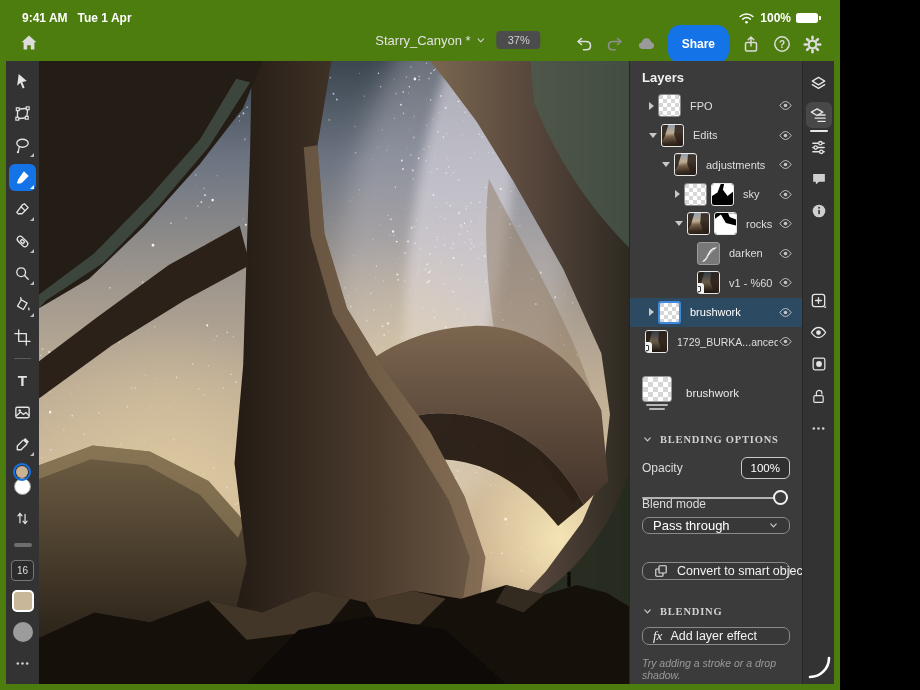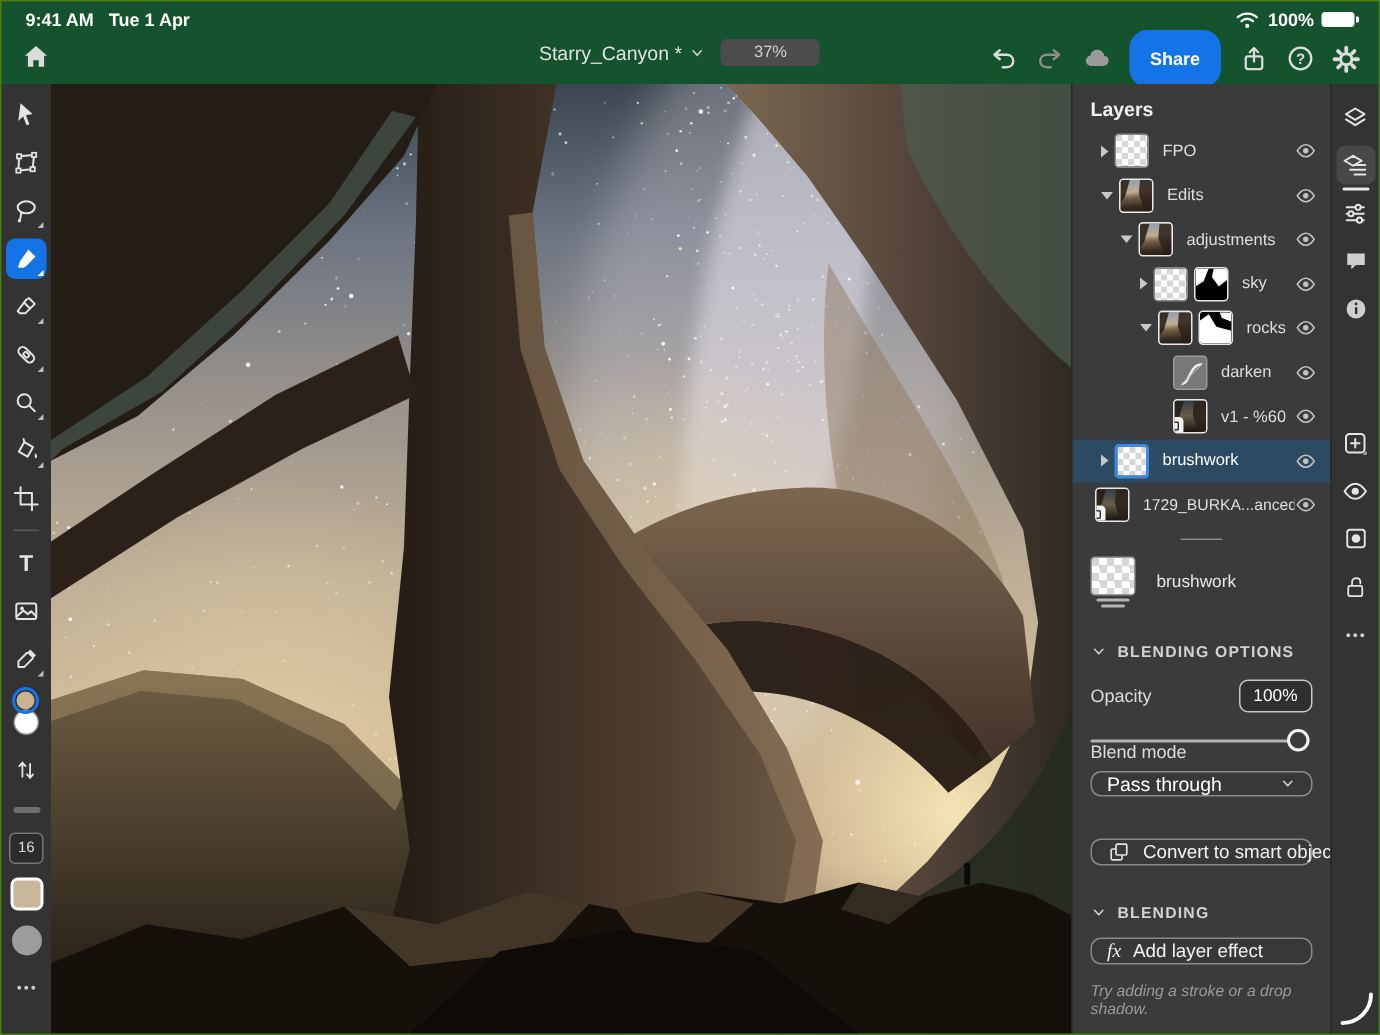--- a/index.html
+++ b/index.html
@@ -1,33 +1,33 @@
 <!DOCTYPE html>
 <html><head>
 <meta charset="utf-8">
 <style>
   html,body{margin:0;padding:0;background:#000;}
   *{box-sizing:border-box;}
-  .app{position:relative;width:920px;height:690px;background:#14532d;overflow:hidden;
-       font-family:"Liberation Sans",sans-serif;color:#e6e6e6;border:1px solid #4d7c0f;}
+  .app{position:relative;width:840px;height:690px;background:#4d7c0f;overflow:hidden;
+       font-family:"Liberation Sans",sans-serif;color:#e6e6e6;border:6px solid #4d7c0f;}
   svg{display:block;}
 
   
   .statusbar{position:absolute;top:0;left:0;right:0;height:24px;display:flex;align-items:center;
              padding:0 16px;font-size:12px;font-weight:bold;color:#fff;}
   .status-right{margin-left:auto;display:flex;align-items:center;gap:5px;}
   .batt{position:relative;width:22px;height:10px;background:#fff;border-radius:2.5px;}
   .batt:after{content:'';position:absolute;right:-3px;top:3px;width:2px;height:4px;background:#fff;border-radius:0 1px 1px 0;}
 
   
   .appbar{position:absolute;top:24px;left:0;right:0;height:31px;}
   .home-btn{position:absolute;left:10px;top:0px;width:26px;height:26px;display:flex;align-items:center;justify-content:center;}
   .title-wrap{position:absolute;left:452px;top:1px;transform:translateX(-50%);display:flex;align-items:center;gap:10px;}
   .doc-title{display:flex;align-items:center;gap:5px;font-size:13px;color:#e2e2e2;}
-  .zoom-badge{background:#4c4c4c;color:#cfcfcf;font-size:11px;padding:3px 22px;border-radius:4px;}
+  .zoom-badge{background:#4c4c4c;color:#cfcfcf;font-size:11px;padding:3px 11px;border-radius:4px;}
   .hdr-actions{position:absolute;right:8px;top:0;display:flex;align-items:center;gap:4px;height:28px;}
   .hicon{width:27px;height:26px;display:flex;align-items:center;justify-content:center;}
   .share-btn{background:#1473e6;color:#fff;font-size:12px;font-weight:bold;border:none;
              padding:12px 14px;border-radius:12px;margin:0 4px;cursor:pointer;}
 
   
   .main{position:absolute;top:55px;left:0;right:0;bottom:0;display:flex;}
   .toolbar{width:33px;background:#333;display:flex;flex-direction:column;align-items:center;
            padding-top:4px;gap:0;flex:none;}
   .tool{position:relative;width:27px;height:27px;margin:2.5px 0;border-radius:6px;
@@ -86,21 +86,21 @@
   .sec-title{font-size:13px;font-weight:bold;color:#f0f0f0;padding:8px 12px 4px;}
   .prop-row{display:flex;align-items:center;padding:6px 12px 10px;}
   .prop-thumb-wrap{width:34px;flex:none;}
   .prop-thumb{width:30px;height:26px;border-radius:3px;border:1px solid #999;
          background:repeating-conic-gradient(#fff 0% 25%,#d6d6d6 0% 50%) 0 0/10px 10px;}
   .prop-stack{width:22px;height:2px;background:#b5b5b5;border-radius:1px;margin:2px 0 0 4px;}
   .prop-stack.s2{width:16px;margin-left:7px;}
   .prop-name{margin-left:10px;font-size:11.5px;color:#e8e8e8;}
   .hr{height:1px;background:#4d4d4d;margin:2px 0;}
   .sec-hdr{display:flex;align-items:center;gap:7px;padding:10px 12px 6px;font-size:10.5px;
-           letter-spacing:.8px;color:#d2d2d2;font-weight:bold;cursor:pointer;}
+           letter-spacing:.8px;color:#d2d2d2;font-weight:bold;cursor:pointer;font-family:Liberation Serif, serif;}
   .opacity-row{display:flex;align-items:center;justify-content:space-between;padding:6px 12px 2px;}
   .op-label,.bm-label{font-size:12px;color:#dcdcdc;}
   .op-value{border:1.5px solid #c9c9c9;border-radius:6px;padding:4px 9px;font-size:11.5px;color:#fff;background:#2f2f2f;}
   .slider{position:relative;height:22px;margin:6px 14px 4px 12px;}
   .slider .track{position:absolute;top:10px;left:0;right:0;height:2px;background:#b3b3b3;border-radius:1px;}
   .slider .knob{position:absolute;top:3px;width:15px;height:15px;border-radius:50%;
                 border:2.5px solid #f2f2f2;background:#3b3b3b;}
   .bm-label{display:block;padding:6px 12px 6px;}
   .dropdown{display:flex;align-items:center;justify-content:space-between;margin:0 12px 12px;
             height:31px;border:1.5px solid #8a8a8a;border-radius:7px;padding:0 10px;

